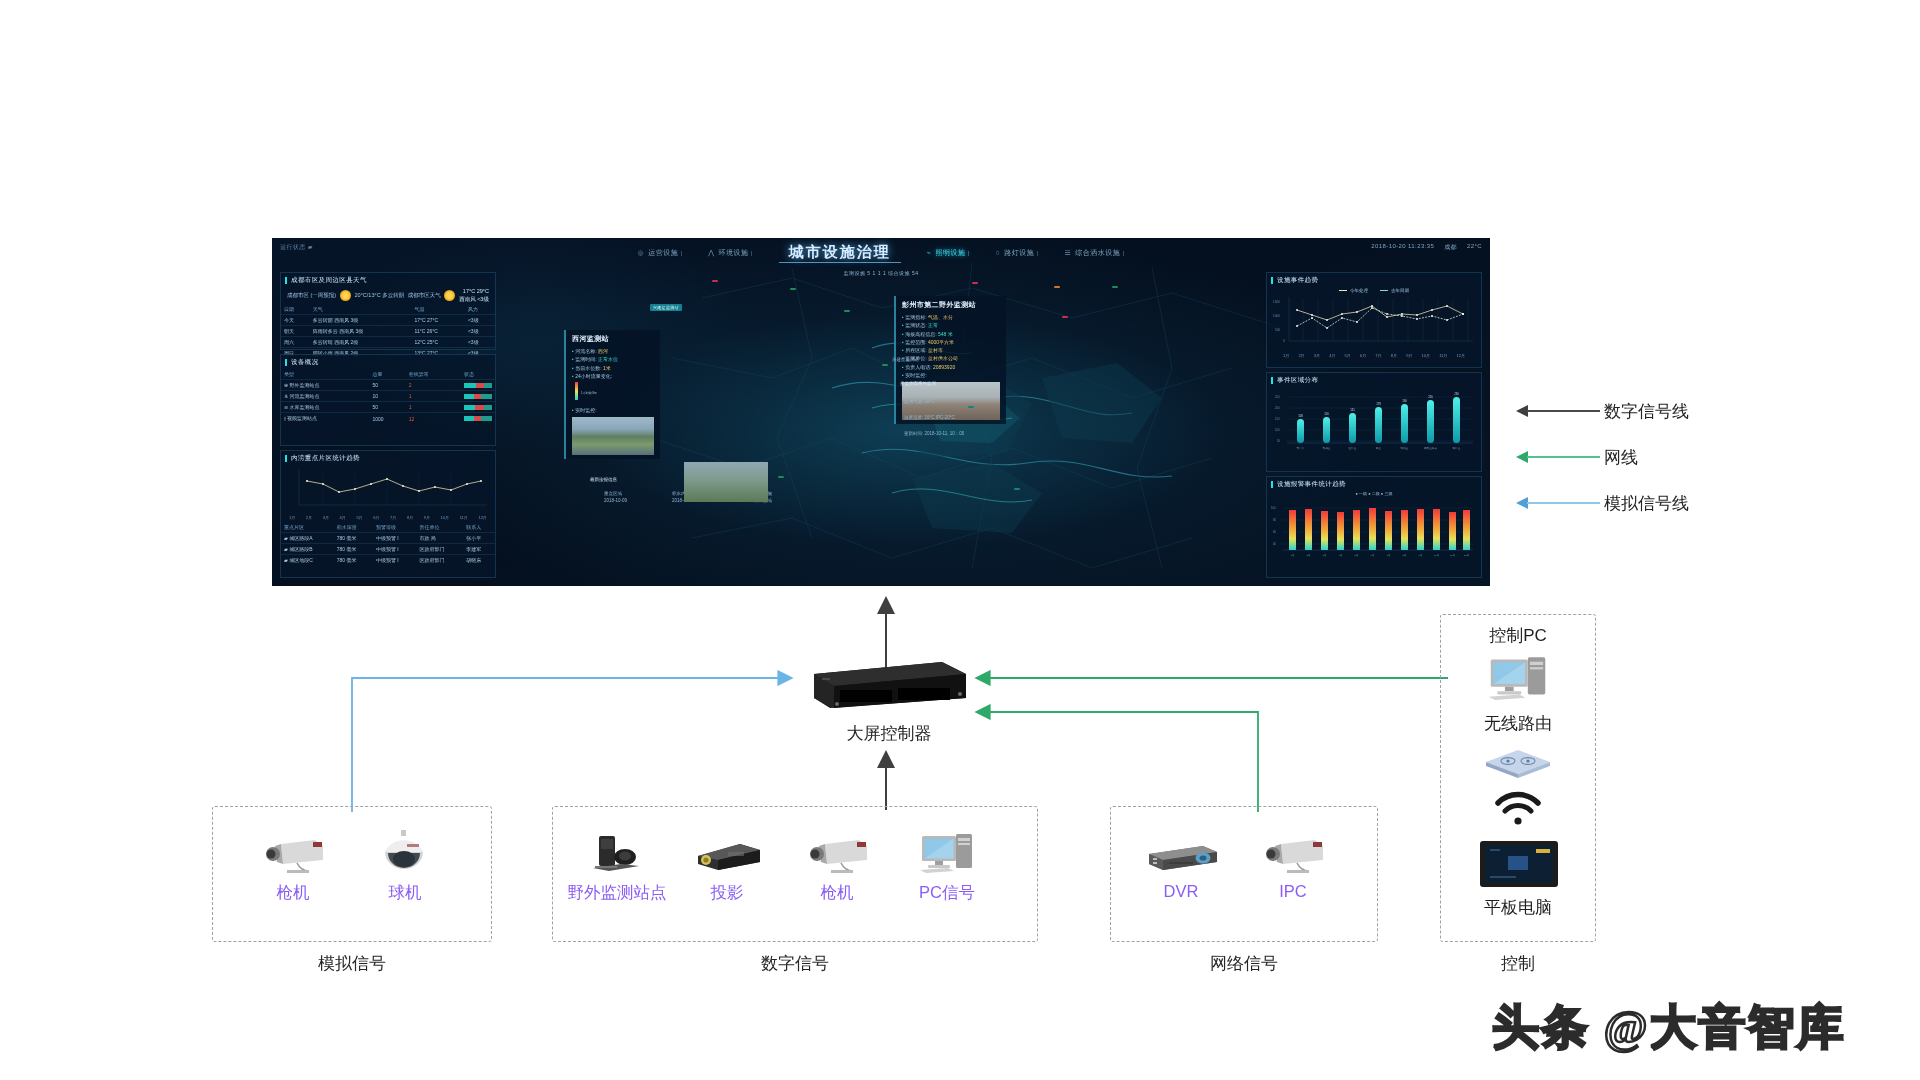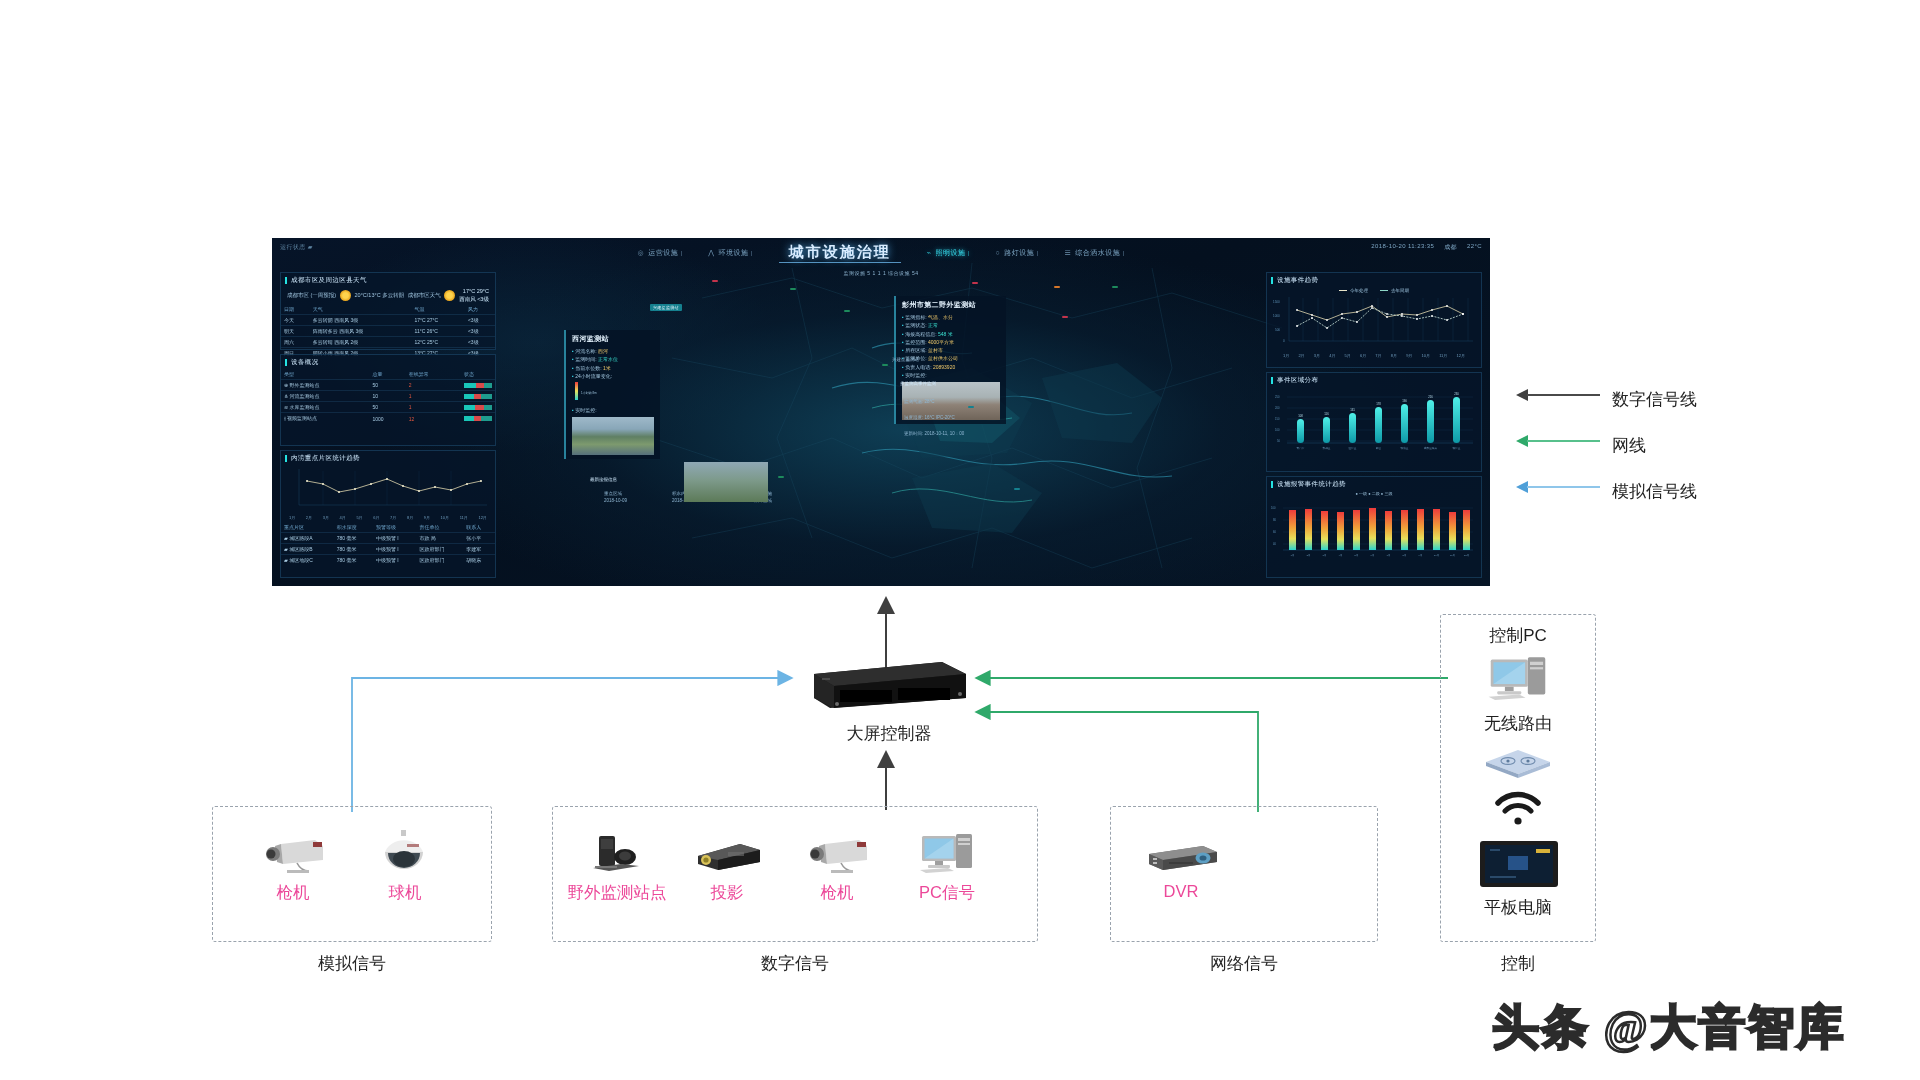--- a/index.html
+++ b/index.html
@@ -150,25 +150,25 @@
   }
   .grp-caption {
     position: absolute; font-size: 17px; color: #262626;
     text-align: center; white-space: nowrap;
   }
   .dev {
     position: absolute; display: flex; flex-direction: column;
     align-items: center; width: 110px;
   }
   .dev .icon { height: 54px; display: flex; align-items: flex-end; justify-content: center; }
-  .dev .cap { font-size: 16.5px; color: #ec4899; margin-top: 6px; white-space: nowrap; }
+  .dev .cap { font-size: 16.5px; color: #8b5cf6; margin-top: 6px; white-space: nowrap; }
 
   
   .legend { position: absolute; left: 1516px; top: 388px; }
-  .leg-row { display: flex; height: 46px; gap: 10px; }
+  .leg-row { display: flex; align-items: center; height: 46px; gap: 2px; }
   .leg-line { width: 86px; height: 14px; }
   .leg-txt { font-size: 17px; color: #242424; white-space: nowrap; }
 
   
   .watermark {
     position: absolute; left: 1492px; top: 996px;
     font-family: "Liberation Serif", "DejaVu Serif", serif;
     font-size: 47px; font-weight: bold; letter-spacing: 2px;
     color: #ffffff;
     -webkit-text-stroke: 2.5px #2b2b2b;
@@ -848,20 +848,34 @@
         <polygon points="8,16 22,22 22,32 8,26" fill="#5a5a5a"></polygon>
         <ellipse cx="62" cy="20" rx="7.5" ry="5.5" fill="#5d9fc4"></ellipse>
         <ellipse cx="62" cy="20" rx="3.5" ry="2.6" fill="#2f5f7f"></ellipse>
         <rect x="28" y="24" width="24" height="2" fill="#3c3c3c"></rect>
         <rect x="12" y="20" width="4" height="2" fill="#bdbdbd"></rect>
         <rect x="12" y="24" width="4" height="2" fill="#bdbdbd"></rect>
       </svg>
     </div>
     <div class="cap">DVR</div>
   </div>
+  <div class="dev" style="left:1238px;top:822px">
+    <div class="icon">
+      <svg width="72" height="44" viewBox="0 0 72 44">
+        <polygon points="24,12 58,8 66,14 66,28 26,32" fill="#d9d9d9"></polygon>
+        <polygon points="24,12 26,32 20,30 18,14" fill="#a8a8a8"></polygon>
+        <rect x="56" y="10" width="9" height="5" fill="#8f3a3a"></rect>
+        <ellipse cx="16" cy="22" rx="7" ry="7" fill="#7a7a7a"></ellipse>
+        <ellipse cx="14" cy="22" rx="4.5" ry="4.5" fill="#3a3a3a"></ellipse>
+        <path d="M40 31 q4 8 12 8" stroke="#999" stroke-width="1.6" fill="none"></path>
+        <rect x="30" y="38" width="22" height="3" fill="#bbb"></rect>
+      </svg>
+    </div>
+    <div class="cap">IPC</div>
+  </div>
   <div class="grp-caption" style="left:1110px;top:952px;width:268px">网络信号</div>
 
   <div class="dashbox" style="left:1440px;top:614px;width:156px;height:328px"></div>
 
   <div style="position:absolute;left:1440px;top:624px;width:156px;text-align:center;font-size:17px;color:#1f1f1f">控制PC</div>
   <div style="position:absolute;left:1482px;top:650px">
     <svg width="72" height="54" viewBox="0 0 66 48">
       <rect x="42" y="6" width="16" height="34" rx="1.5" fill="#9b9b9b"></rect>
       <rect x="44" y="10" width="12" height="3" fill="#d0d0d0"></rect>
       <rect x="44" y="15" width="12" height="2" fill="#d0d0d0"></rect>

